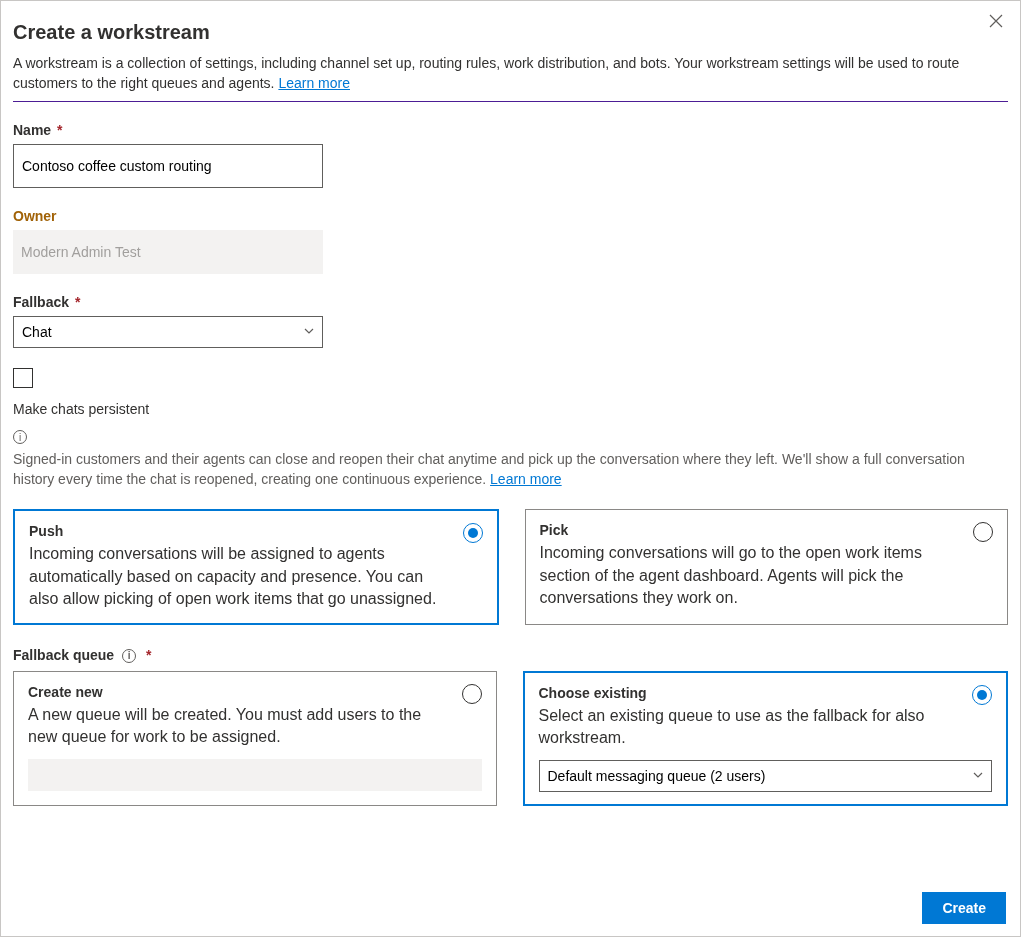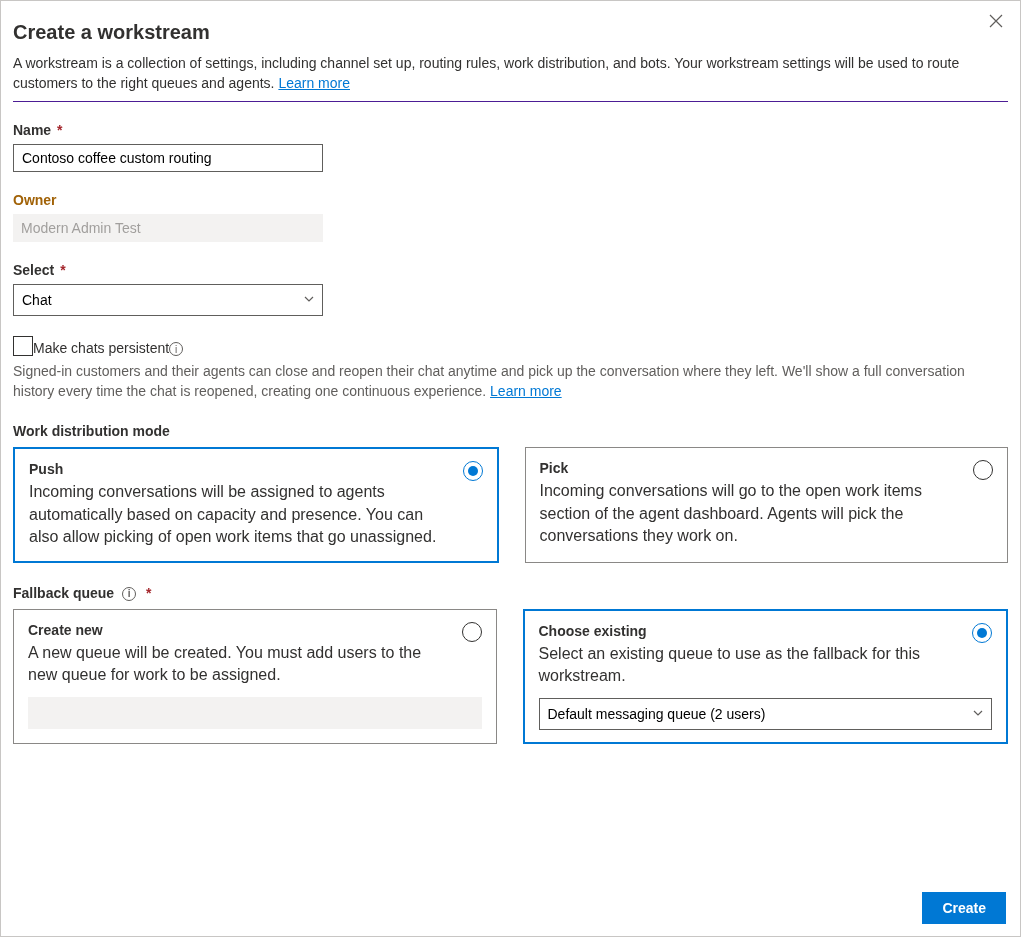--- a/index.html
+++ b/index.html
@@ -57,21 +57,21 @@
   }
   .required {
     color: #a4262c;
     margin-left: 2px;
   }
   .field-label.disabled {
     color: #a16207;
   }
   .text-input {
     width: 310px;
-    height: 28px;
+    height: 44px;
     padding: 0 8px;
     border: 1px solid #605e5c;
     background: #fff;
     font-size: 14px;
     font-family: inherit;
   }
   .text-input.disabled {
     background: #f3f2f1;
     border: none;
     color: #a19f9d;
@@ -94,23 +94,24 @@
   .chev {
     position: absolute;
     right: 8px;
     top: 50%;
     transform: translateY(-50%);
     pointer-events: none;
     color: #605e5c;
   }
   .checkbox-row {
     display: flex;
-    align-items: flex-end;
-    gap: 0;
+    align-items: flex-start;
+    gap: 13px;
     margin-bottom: 6px;
+    flex-direction: column;
   }
   .checkbox {
     width: 20px;
     height: 20px;
     border: 1px solid #323130;
     cursor: pointer;
   }
   .info-icon {
     display: inline-flex;
     align-items: center;
@@ -233,21 +234,21 @@
   </div>
 
   <div class="field-group">
     <label class="field-label disabled">Owner</label>
     <input class="text-input disabled" disabled="" value="Modern Admin Test" style="">
   </div>
 
 
   <div class="field-group">
     <label class="field-label">
-      <span>Select</span>
+      <span>Fallback</span>
       <span class="required">*</span>
     </label>
     <div class="select-wrap">
       <input class="select-input" readonly="" value="Chat" style="">
       <span class="chev">
         <svg width="12" height="12" viewBox="0 0 12 12">
             <path d="M2 4 L6 8 L10 4" stroke="currentColor" stroke-width="1.2" fill="none"></path>
           </svg>
       </span>
     </div>
@@ -257,21 +258,20 @@
     <div class="checkbox-row">
       <div class="checkbox"></div>
       <span>Make chats persistent</span>
       <span class="info-icon">i</span>
     </div>
     <div class="helper-text">
       <span>Signed-in customers and their agents can close and reopen their chat anytime and pick up the conversation where they left. We'll show a full conversation history every time the chat is reopened, creating one continuous experience. </span><a class="link">Learn more</a>
     </div>
   </div>
 
-  <div class="section-label">Work distribution mode</div>
   <div class="card-row">
     <div class="card selected">
       <div class="radio on"></div>
       <div class="card-title">Push</div>
       <div class="card-desc">Incoming conversations will be assigned to agents automatically based on capacity and presence. You can also allow picking of open work items that go unassigned.</div>
     </div>
     <div class="card">
       <div class="radio"></div>
       <div class="card-title">Pick</div>
       <div class="card-desc">Incoming conversations will go to the open work items section of the agent dashboard. Agents will pick the conversations they work on.</div>
@@ -286,21 +286,21 @@
   <div class="card-row">
     <div class="card" style="min-height:120px;">
       <div class="radio"></div>
       <div class="card-title">Create new</div>
       <div class="card-desc">A new queue will be created. You must add users to the new queue for work to be assigned.</div>
       <input class="mini-input" disabled="" style="">
     </div>
     <div class="card selected" style="min-height:120px;">
       <div class="radio on"></div>
       <div class="card-title">Choose existing</div>
-      <div class="card-desc">Select an existing queue to use as the fallback for this workstream.</div>
+      <div class="card-desc">Select an existing queue to use as the fallback for also workstream.</div>
       <div class="select-wrap">
         <input class="select-input" readonly="" value="Default messaging queue (2 users)" style="">
         <span class="chev">
           <svg width="12" height="12" viewBox="0 0 12 12">
               <path d="M2 4 L6 8 L10 4" stroke="currentColor" stroke-width="1.2" fill="none"></path>
             </svg>
         </span>
       </div>
     </div>
   </div>

